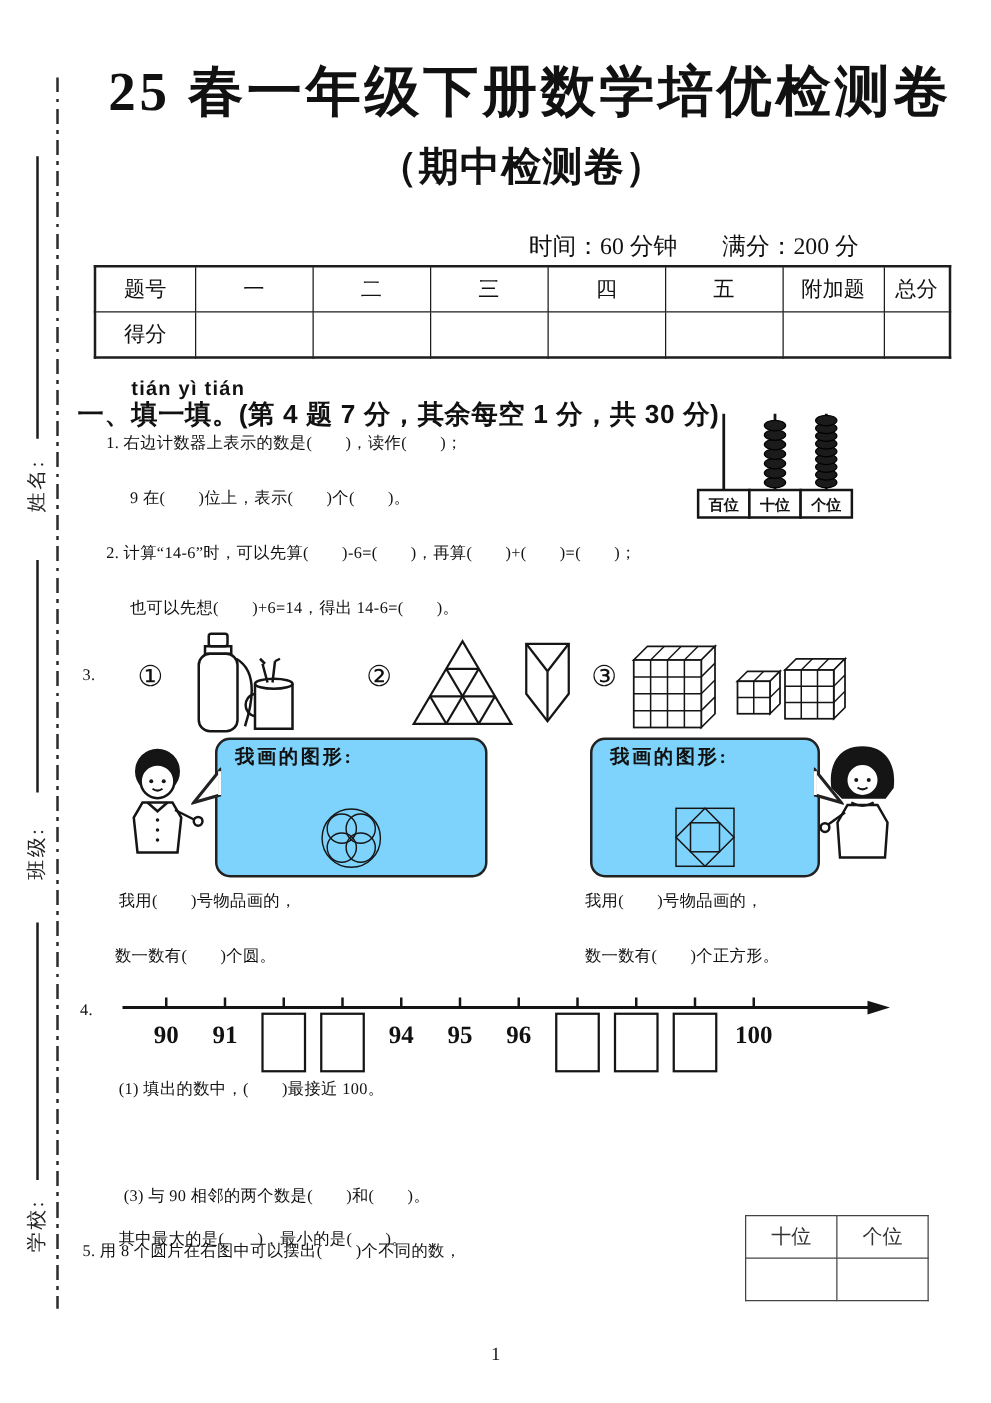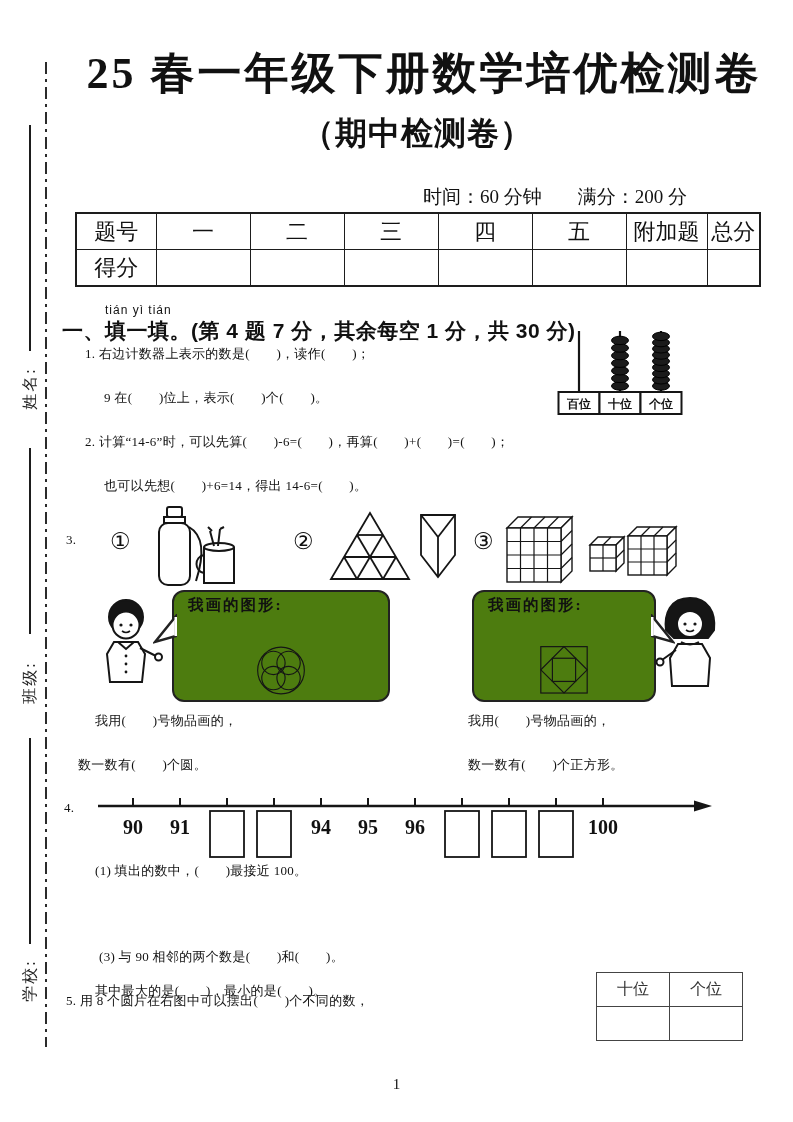--- a/index.html
+++ b/index.html
@@ -26,38 +26,38 @@
     left:60px; right:18px; top:112px; text-align:center;
     font-size:32px; font-weight:900; letter-spacing:1px;
   }
   .meta{left:423px; top:184px; font-size:19px; display:flex; gap:36px; white-space:nowrap;}
   table.score{
     border-collapse:collapse; table-layout:fixed;
     border:2.5px solid #1d1d1d;
   }
   table.score td{
     border:1.6px solid #1d1d1d; text-align:center; vertical-align:middle;
-    font-size:22px; height:35px; padding:0;
+    font-size:17px; height:35px; padding:0;
   }
   table.pv{border-collapse:collapse; table-layout:fixed; border:1.6px solid #444;}
   table.pv td{border:1.6px solid #444; text-align:center; font-size:16px; color:#333; height:33px; padding:0;}
   .sec-heading{
     left:62px; top:317px; font-family:"Liberation Sans","DejaVu Sans",sans-serif;
     font-weight:bold; font-size:21px; white-space:nowrap; letter-spacing:.5px;
   }
   .rubyw{position:relative; display:inline-block;}
   .pinyin{
     position:absolute; top:-14px; left:0; width:100%; text-align:center;
-    font-size:12px; font-weight:400; letter-spacing:1px; white-space:nowrap;
+    font-size:16px; font-weight:700; letter-spacing:1px; white-space:nowrap;
     font-family:"Liberation Sans","DejaVu Sans",sans-serif;
   }
   .tline{font-size:13px; white-space:nowrap; letter-spacing:.3px;}
   .marker{font-size:23px;}
   .bubble{
-    border:2.5px solid #222; border-radius:12px; background:#4d7c0f;
+    border:2.5px solid #222; border-radius:12px; background:#7dd3fc;
     display:flex; flex-direction:column; align-items:center; padding:3px 4px;
     box-sizing:border-box;
     gap:28px;
   }
   .bubble-title{font-size:15.5px; font-weight:bold; letter-spacing:2px; align-self:flex-start; padding-left:10px;}
   .pg-num{left:0; right:0; top:1076px; text-align:center; font-size:15px;}
   svg{display:block;}
 </style>
 </head>
 <body>
@@ -290,21 +290,21 @@
     </g>
     <g fill="#151515" stroke="none">
       <circle cx="35" cy="30" r="1.6"></circle>
         <circle cx="45" cy="30" r="1.6"></circle>
     </g>
     <path d="M36,36 Q40,39 44,36" fill="none" stroke="#151515" stroke-width="1.6"></path>
     <path d="M31,48 Q40,53 49,48" fill="none" stroke="#151515" stroke-width="2"></path>
   </svg>
 
   <div class="abs tline" style="left:95px; top:712px;">我用(　　)号物品画的，</div>
-  <div class="abs tline" style="left:78px; top:756px;">数一数有(　　)个圆。</div>
+  <div class="abs tline" style="left:92px; top:756px;">数一数有(　　)个圆。</div>
   <div class="abs tline" style="left:468px; top:712px;">我用(　　)号物品画的，</div>
   <div class="abs tline" style="left:468px; top:756px;">数一数有(　　)个正方形。</div>
 
   <div class="abs tline" style="left:64px; top:800px;">4.</div>
   <svg id="numberline-svg" class="abs" style="left:88px; top:792px;" width="640" height="76" viewBox="0 0 640 76">
       <line x1="10" y1="14" x2="608" y2="14" stroke="#151515" stroke-width="2.4"></line>
       <polygon points="624,14 606,8.5 606,19.5" fill="#151515"></polygon>
       <line x1="45" y1="6" x2="45" y2="14" stroke="#151515" stroke-width="2"></line>
       <text x="45" y="42" text-anchor="middle" font-size="20" font-family="&quot;Liberation Serif&quot;,&quot;DejaVu Serif&quot;,serif" font-weight="bold" fill="#111">90</text>
       <line x1="92" y1="6" x2="92" y2="14" stroke="#151515" stroke-width="2"></line>

